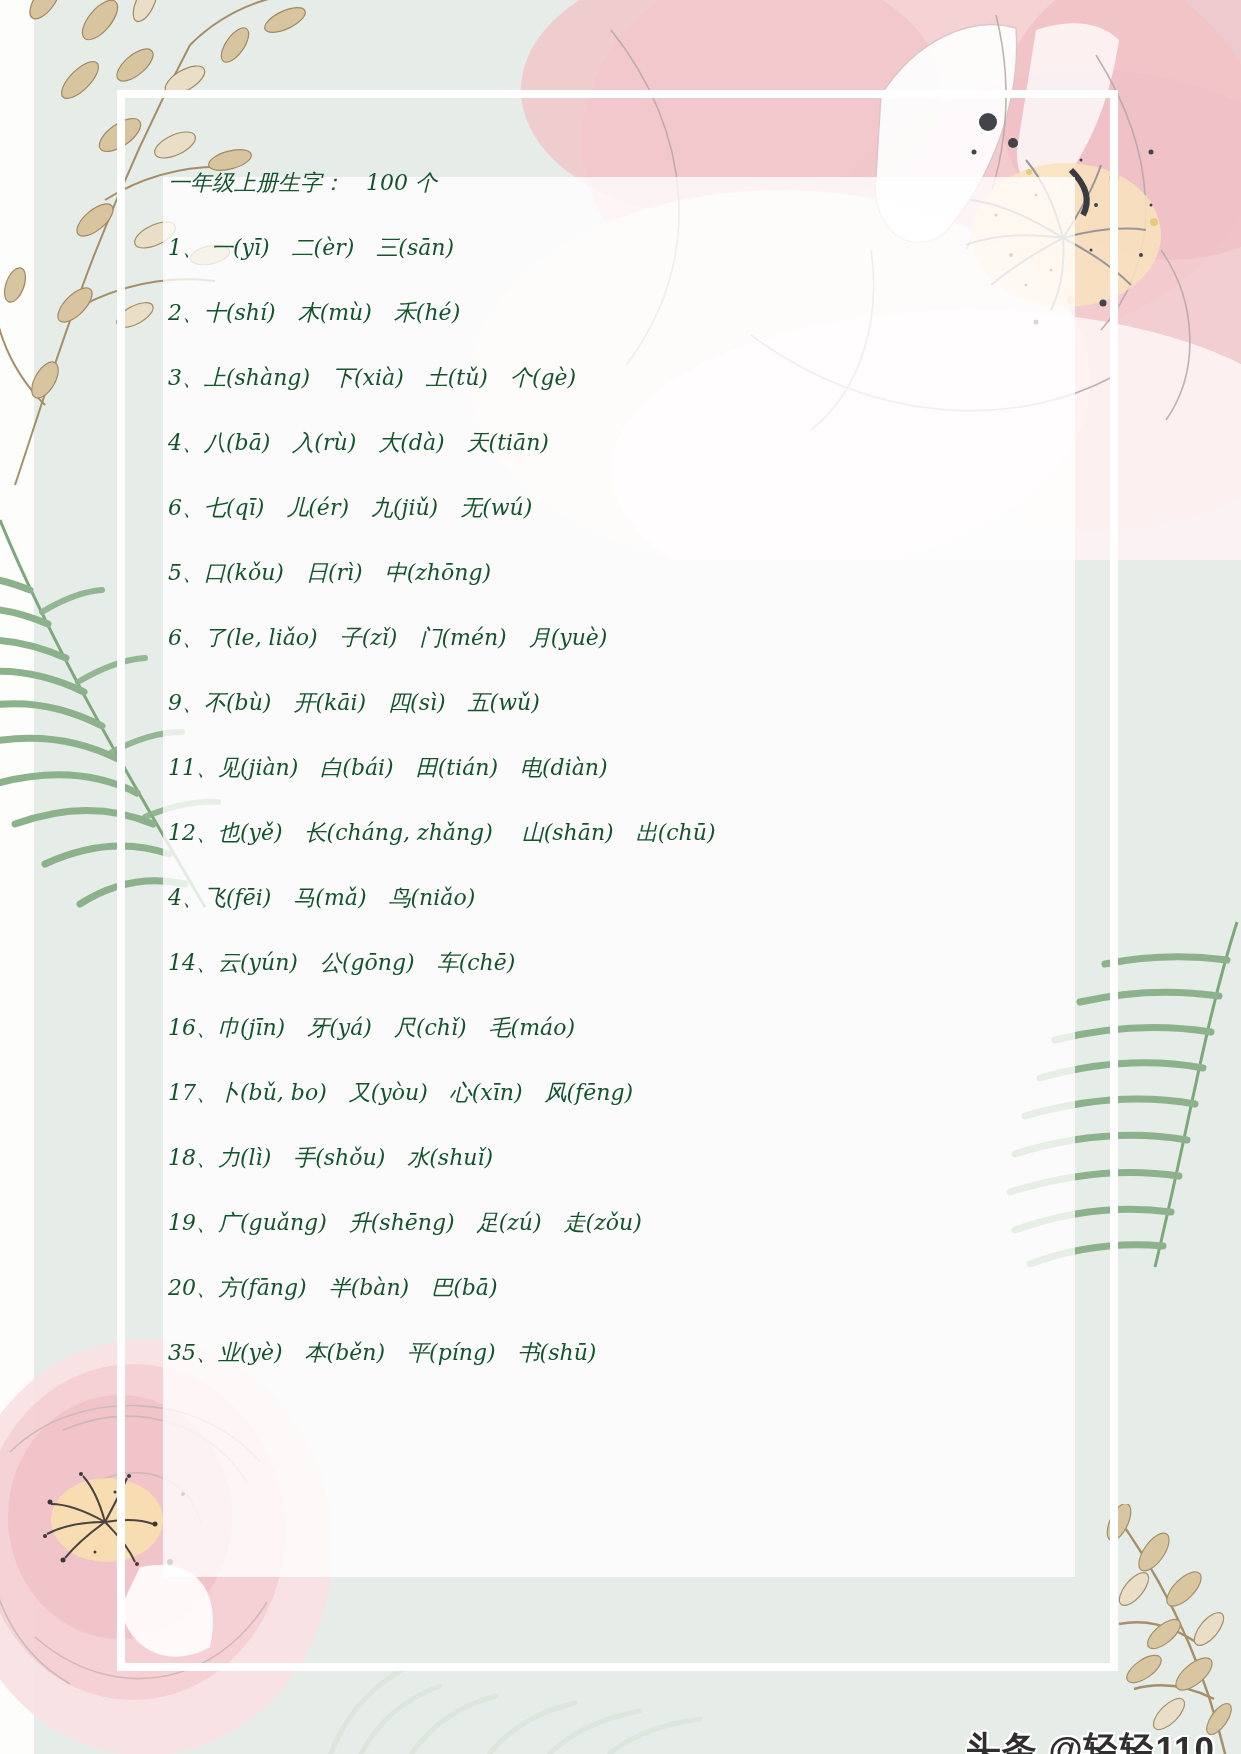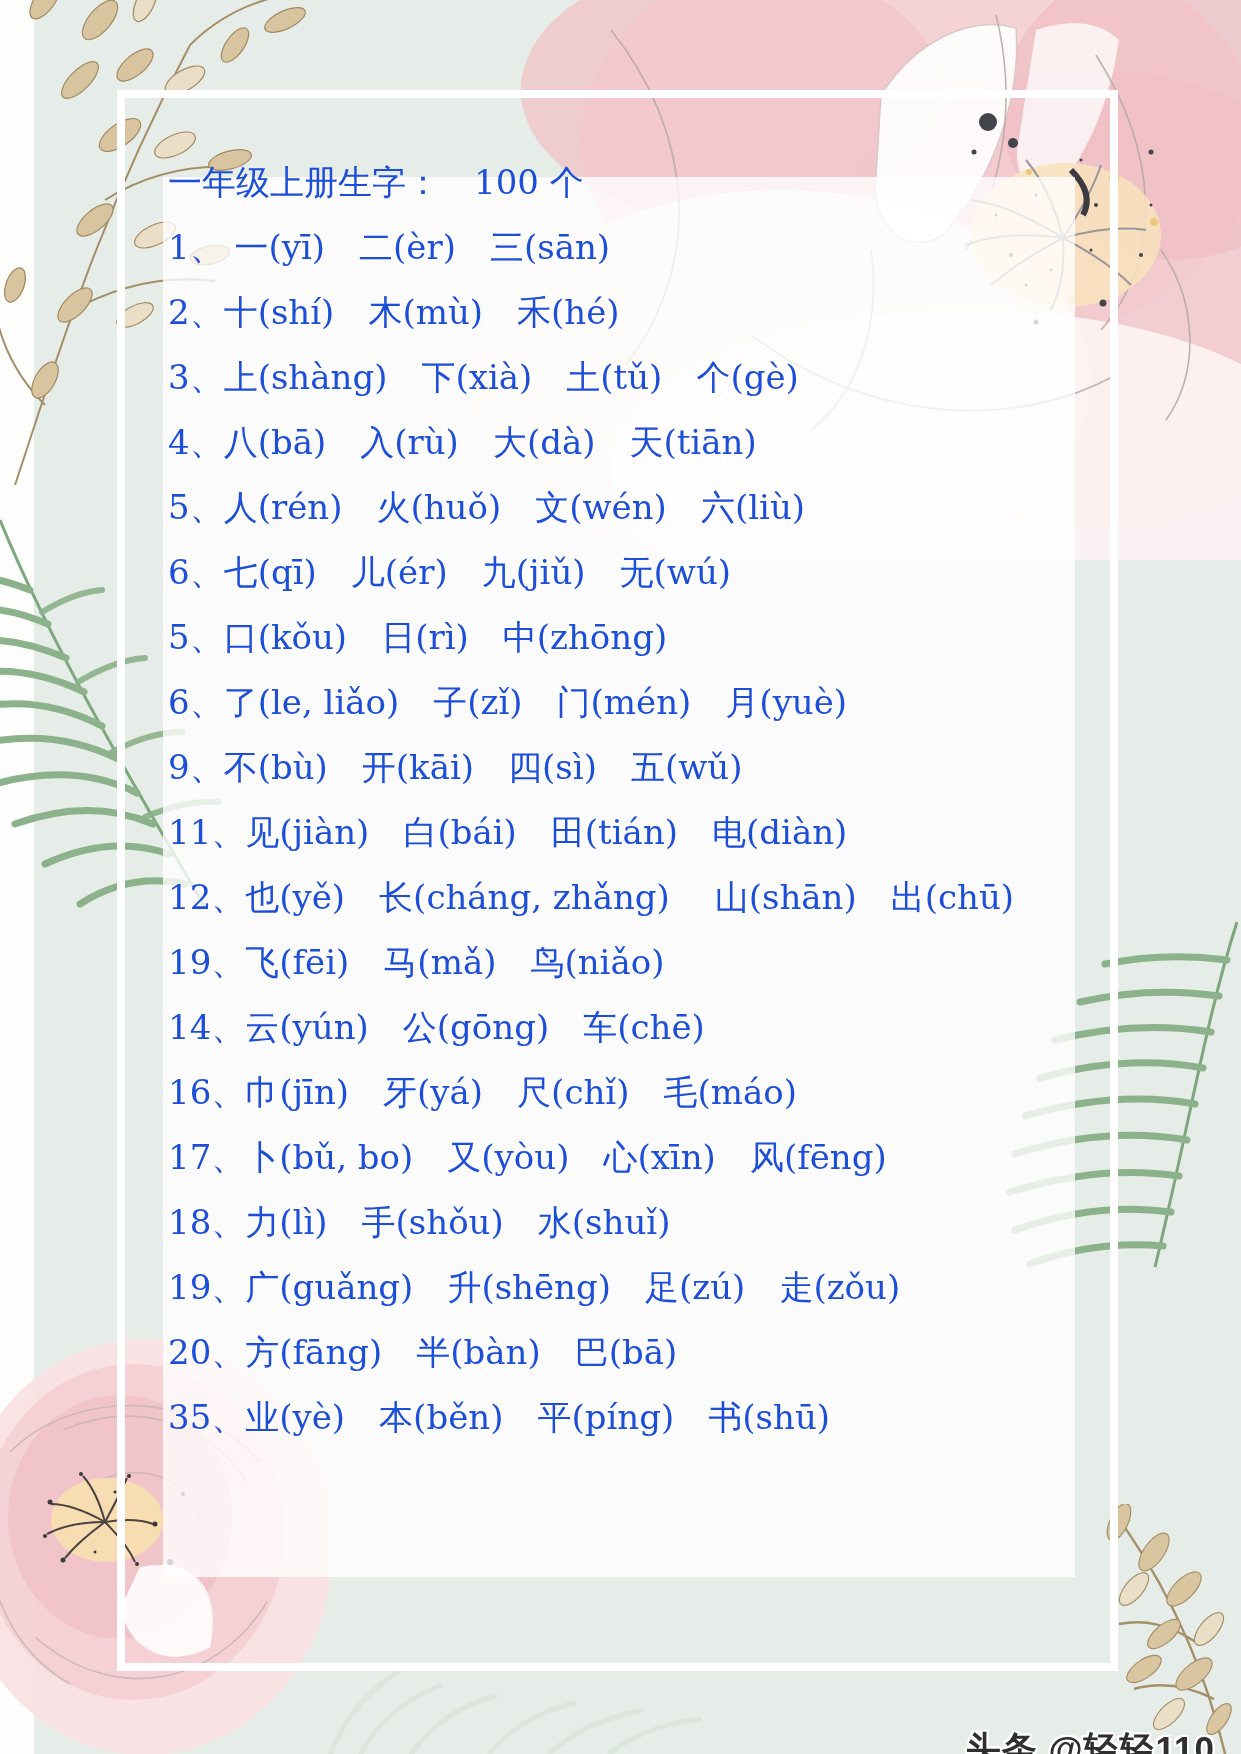--- a/index.html
+++ b/index.html
@@ -13,21 +13,21 @@
   .content-panel{
     position:absolute;left:163px;top:177px;width:912px;height:1400px;
     background:rgba(255,255,255,0.78);z-index:2;
   }
   .frame{
     position:absolute;left:117px;top:90px;width:1001px;height:1581px;
     border:8px solid #ffffff;box-sizing:border-box;z-index:3;
   }
   .text-block{
     position:absolute;left:168px;top:150px;z-index:4;
-    color:#1d4ed8;font-size:34px;
+    color:#14532d;font-size:22px;font-style:italic;
   }
   .row{height:65px;line-height:65px;white-space:pre;}
   .watermark{
     position:absolute;right:26px;top:1686px;z-index:5;
     font-size:35px;font-weight:700;color:#2f2f2f;
     font-family:"Liberation Sans",sans-serif;letter-spacing:1px;
     text-shadow:-2px -2px 0 #fff,2px -2px 0 #fff,-2px 2px 0 #fff,2px 2px 0 #fff,
                 0 -2px 0 #fff,0 2px 0 #fff,-2px 0 0 #fff,2px 0 0 #fff;
     margin-top:40px;
   }
@@ -234,28 +234,27 @@
   <div class="content-panel"></div>
   <div class="frame"></div>
 
   <div class="text-block">
     <div class="row">一年级上册生字：　100 个</div>
     <div>
         <div class="row">1、 一(yī)　二(èr)　三(sān)</div>
         <div class="row">2、十(shí)　木(mù)　禾(hé)</div>
         <div class="row">3、上(shàng)　下(xià)　土(tǔ)　个(gè)</div>
         <div class="row">4、八(bā)　入(rù)　大(dà)　天(tiān)</div>
-        <div class="row">5、人(rén)　火(huǒ)　文(wén)　六(liù)</div>
         <div class="row">6、七(qī)　儿(ér)　九(jiǔ)　无(wú)</div>
         <div class="row">5、口(kǒu)　日(rì)　中(zhōng)</div>
         <div class="row">6、了(le, liǎo)　子(zǐ)　门(mén)　月(yuè)</div>
         <div class="row">9、不(bù)　开(kāi)　四(sì)　五(wǔ)</div>
         <div class="row">11、见(jiàn)　白(bái)　田(tián)　电(diàn)</div>
         <div class="row">12、也(yě)　长(cháng, zhǎng)　 山(shān)　出(chū)</div>
-        <div class="row">19、飞(fēi)　马(mǎ)　鸟(niǎo)</div>
+        <div class="row">4、飞(fēi)　马(mǎ)　鸟(niǎo)</div>
         <div class="row">14、云(yún)　公(gōng)　车(chē)</div>
         <div class="row">16、巾(jīn)　牙(yá)　尺(chǐ)　毛(máo)</div>
         <div class="row">17、卜(bǔ, bo)　又(yòu)　心(xīn)　风(fēng)</div>
         <div class="row">18、力(lì)　手(shǒu)　水(shuǐ)</div>
         <div class="row">19、广(guǎng)　升(shēng)　足(zú)　走(zǒu)</div>
         <div class="row">20、方(fāng)　半(bàn)　巴(bā)</div>
         <div class="row">35、业(yè)　本(běn)　平(píng)　书(shū)</div>
       </div>
   </div>
 

